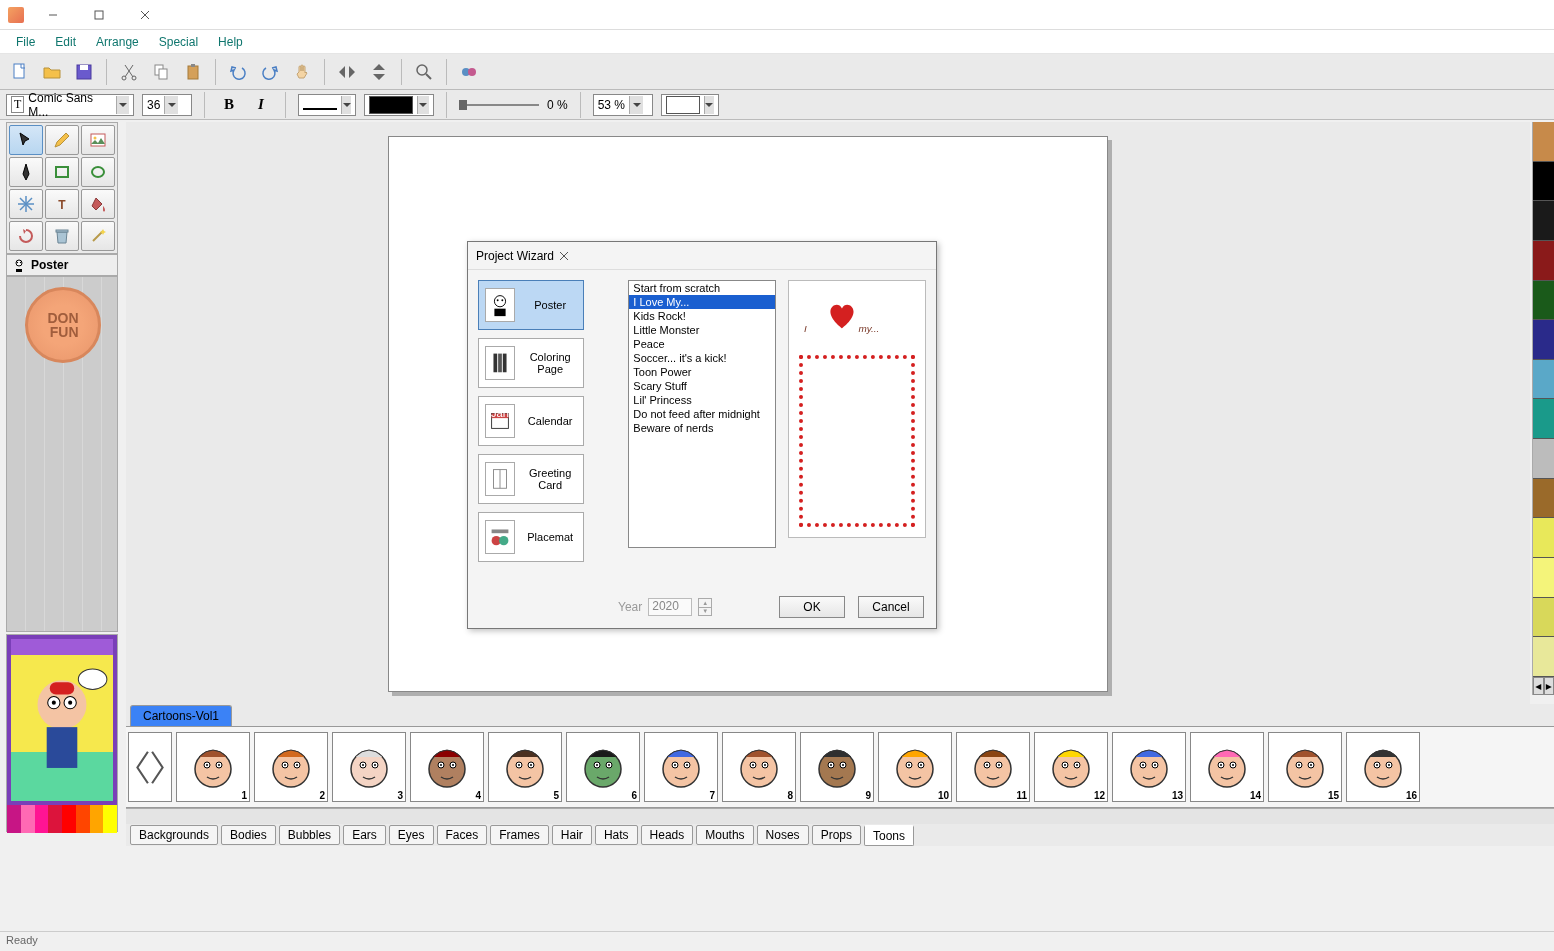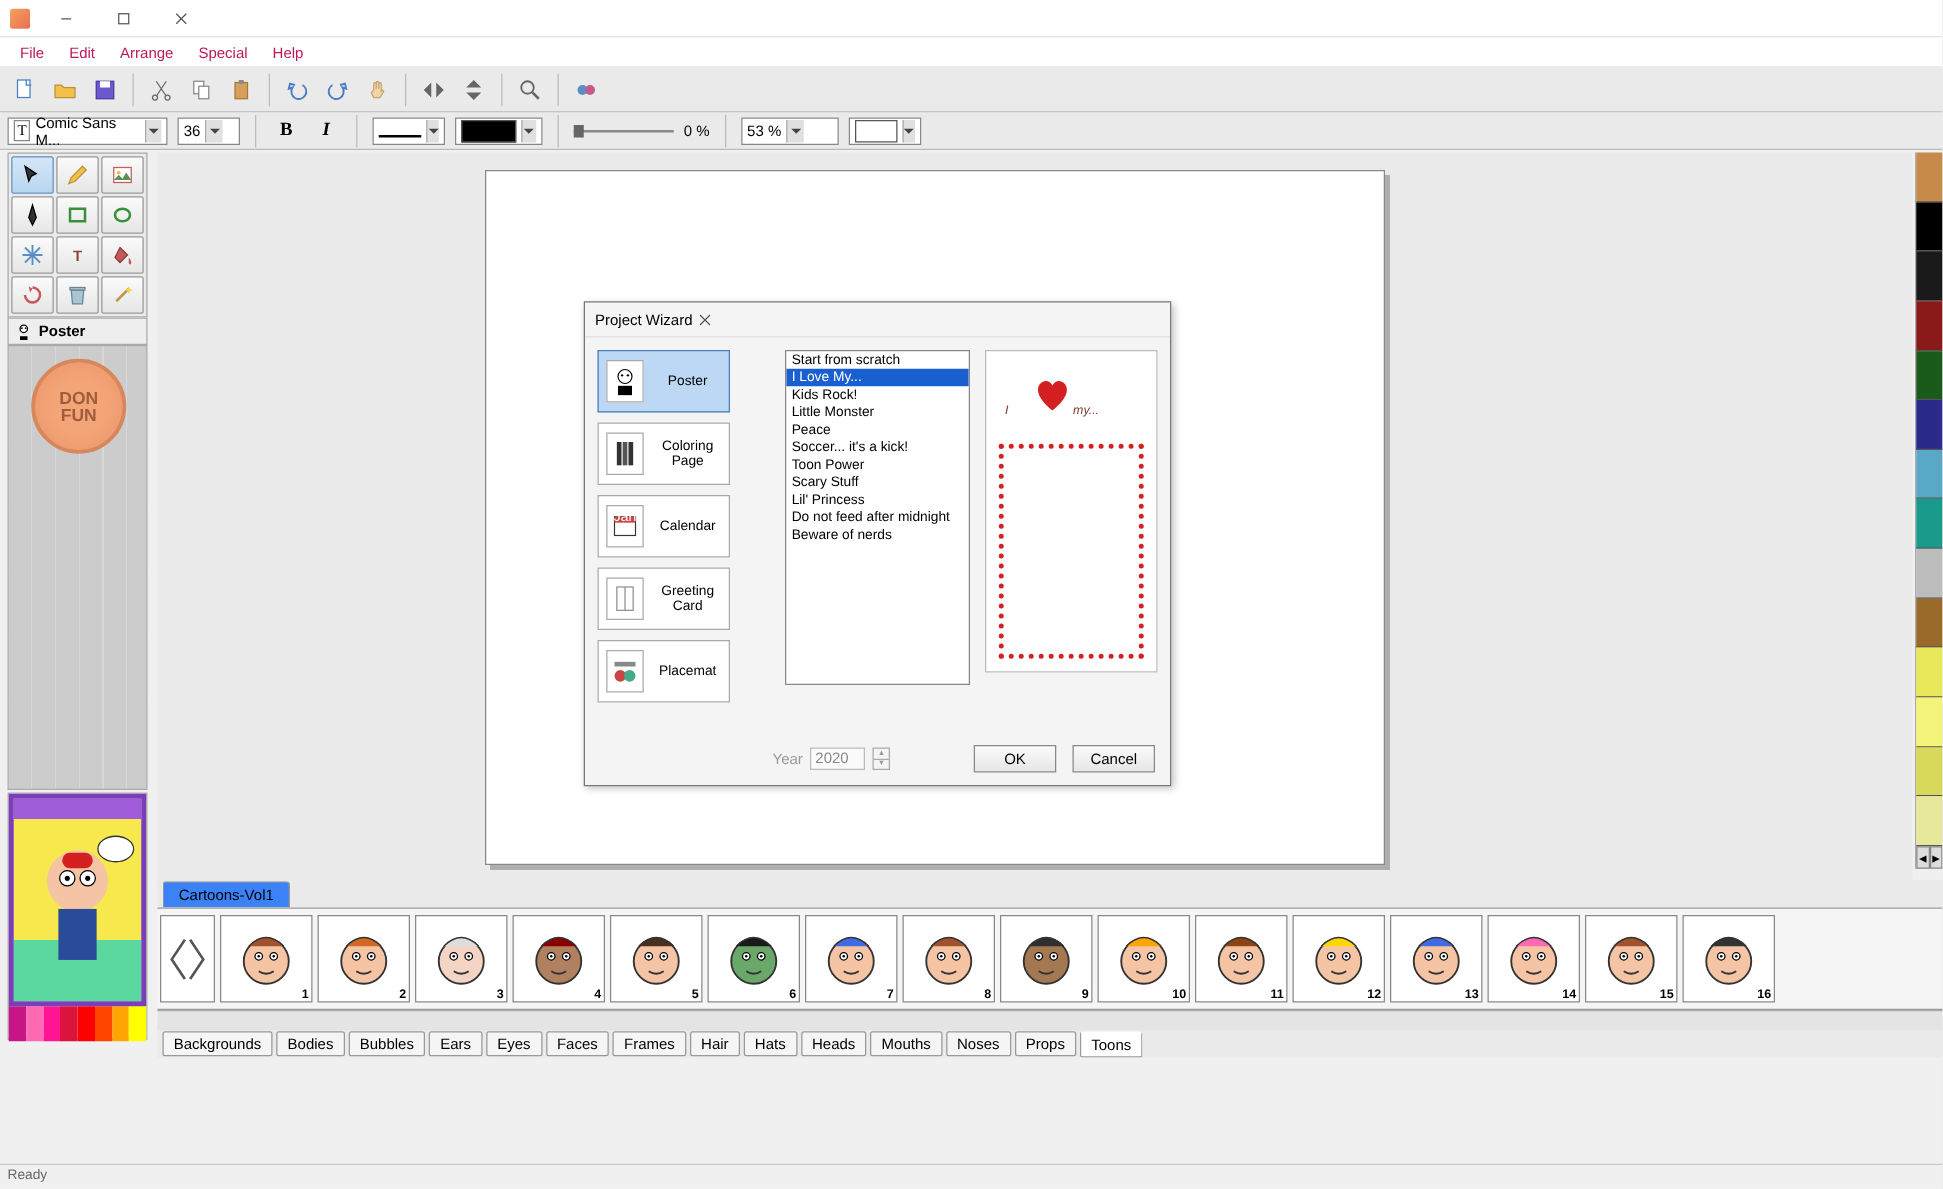--- a/index.html
+++ b/index.html
@@ -7,21 +7,21 @@
 
 
 .titlebar { height:30px; background:#fff; display:flex; align-items:center; padding:0 8px; border-bottom:1px solid #ddd; }
 .titlebar-icon { width:16px; height:16px; background:linear-gradient(135deg,#f4a261,#e76f51); border-radius:2px; margin-right:6px; }
 .titlebar-title { color:#555; flex:1; }
 .win-btn { width:46px; height:30px; display:flex; align-items:center; justify-content:center; color:#666; cursor:default; }
 .win-btn svg { width:10px; height:10px; }
 
 
 .menubar { height:24px; background:#fff; display:flex; align-items:center; padding:0 6px; border-bottom:1px solid #e5e5e5; }
-.menu-item { padding:3px 10px; color:#be185d; }
+.menu-item { padding:3px 10px; color:#0f766e; }
 
 
 .toolbar-main { height:36px; background:#eaeaea; border-bottom:1px solid #bbb; display:flex; align-items:center; padding:0 6px; gap:4px; }
 .tb-btn { width:28px; height:28px; border:1px solid transparent; display:flex; align-items:center; justify-content:center; border-radius:2px; background:#eaeaea; }
 .tb-btn svg { width:20px; height:20px; }
 .tb-sep { width:1px; height:26px; background:#bbb; margin:0 4px; }
 
 
 .toolbar-format { height:30px; background:#eaeaea; border-bottom:1px solid #bbb; display:flex; align-items:center; padding:0 6px; gap:8px; }
 .combo { height:22px; background:#fff; border:1px solid #888; display:flex; align-items:center; padding:0 4px; }
@@ -36,21 +36,21 @@
 .tool-palette { position:absolute; left:6px; top:122px; width:112px; display:flex; flex-wrap:wrap; gap:2px; padding:2px; background:#eaeaea; border:1px solid #aaa; }
 .tp-btn { width:34px; height:30px; background:linear-gradient(#fafafa,#e6e6e6); border:1px solid #999; border-radius:2px; display:flex; align-items:center; justify-content:center; }
 .tp-btn.active { background:linear-gradient(#d4e6f7,#b8d6f0); border-color:#5a8fc4; }
 .tp-btn svg { width:20px; height:20px; }
 
 .poster-label { position:absolute; left:6px; top:254px; width:112px; height:22px; background:#eee; border:1px solid #aaa; display:flex; align-items:center; padding:0 4px; font-weight:bold; }
 .poster-label svg{width:16px;height:16px;margin-right:4px;}
 
 
 .poster-preview { position:absolute; left:6px; top:276px; width:112px; height:356px; border:1px solid #aaa; background:repeating-linear-gradient(90deg,#ccc 0 18px,#d8d8d8 18px 19px),repeating-linear-gradient(#ccc 0 12px,#d8d8d8 12px 13px);}
-.fun-circle { position:absolute; left:18px; top:10px; width:76px; height:76px; border-radius:50%; background:radial-gradient(circle,#f4a578 40%,#e8956a); display:flex; align-items:center; justify-content:center; color:#a05d3c; font-weight:bold; font-size:14px; border:3px solid #d8875c; text-align:center; line-height:1; }
+.fun-circle { position:absolute; left:18px; top:10px; width:76px; height:76px; border-radius:50%; background:radial-gradient(circle,#f4a578 40%,#e8956a); display:flex; align-items:center; justify-content:center; color:#a05d3c; font-weight:bold; font-size:14px; border:3px solid #d8875c; text-align:right; line-height:1; }
 
 .lower-preview { position:absolute; left:6px; top:634px; width:112px; height:198px; border:1px solid #aaa; background:#fff; }
 .lower-preview .art { width:100%; height:170px; background:linear-gradient(#9f5bd8 0 10%,#f6e84d 10% 70%,#5bd89f 70% 100%); border:4px solid #7a3fb8; position:relative; }
 .lower-preview .palette-row{height:28px;display:flex;}
 .lower-preview .palette-row div{flex:1;}
 
 
 .canvas-wrap { position:absolute; left:126px; top:122px; right:24px; bottom:246px; background:#eaeaea; overflow:hidden; }
 .canvas-page { position:absolute; left:262px; top:14px; width:720px; height:556px; background:#fff; border:1px solid #888; box-shadow:4px 4px 0 rgba(0,0,0,.25); }
 
@@ -231,21 +231,21 @@
       <div class="combo-arrow"></div>
     </div>
   <div class="combo" style="width:70px">
       <div class="swatch-box" style="background:#000"></div>
       <div class="combo-arrow"></div>
     </div>
   <div class="tb-sep"></div>
   <div class="slider-track"></div>
   <span>0 %</span>
   <div class="tb-sep"></div>
-  <div class="combo" style="width:78px">
+  <div class="combo" style="width:60px">
     <span>53 %</span>
     <div class="combo-arrow"></div>
   </div>
   <div class="combo" style="width:58px">
       <div class="swatch-box" style="background:#fff"></div>
       <div class="combo-arrow"></div>
     </div>
 </div>
 
 <div class="tool-palette">

